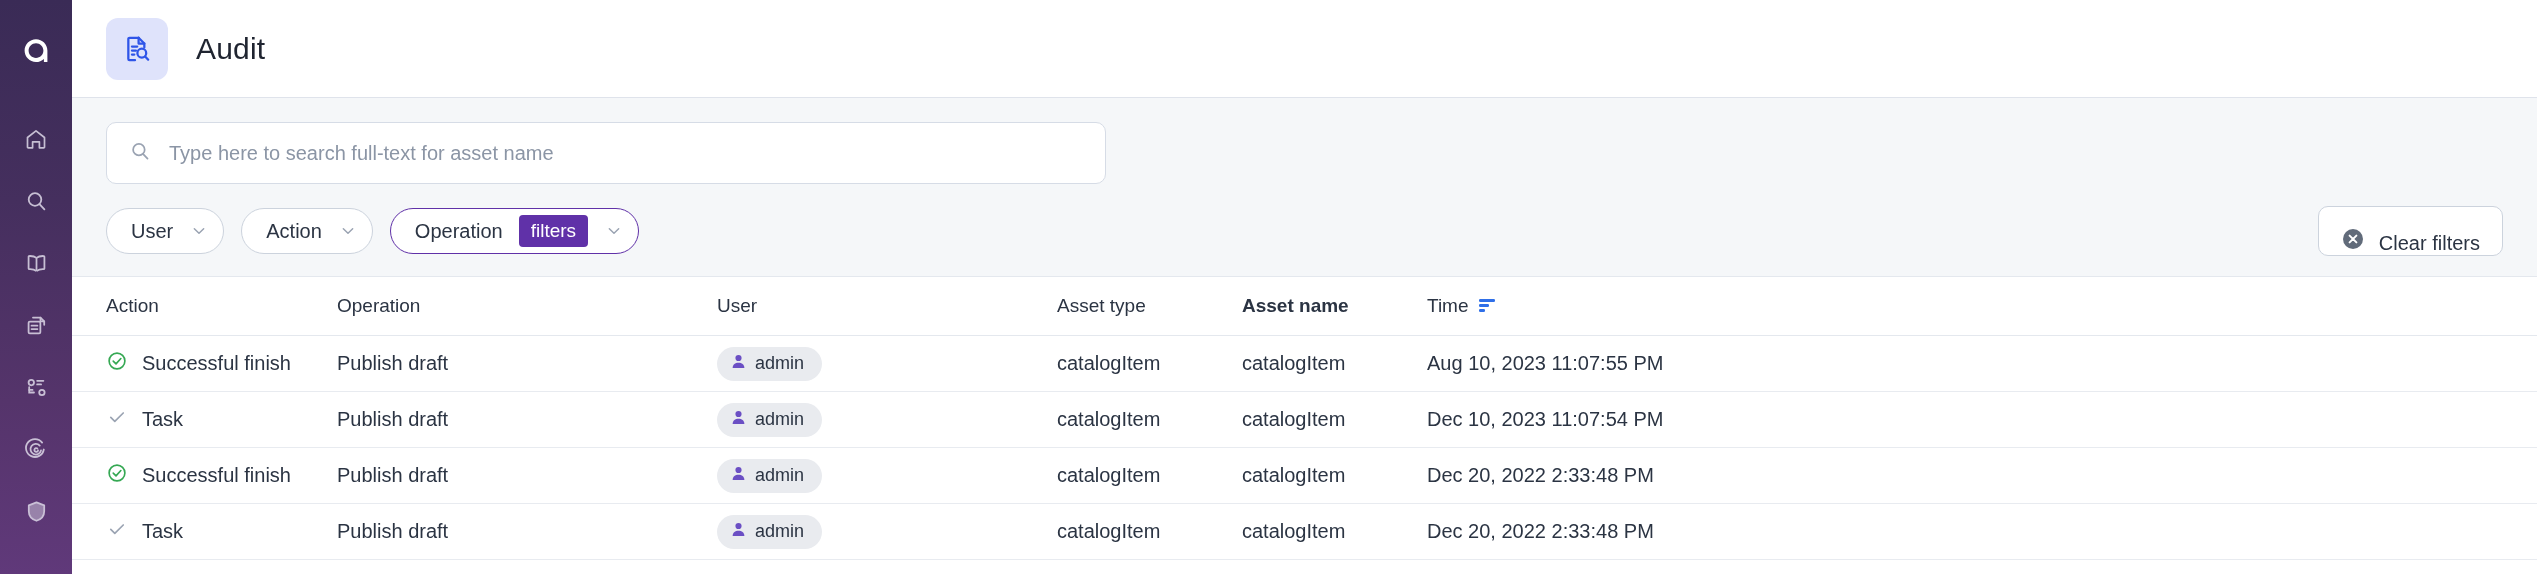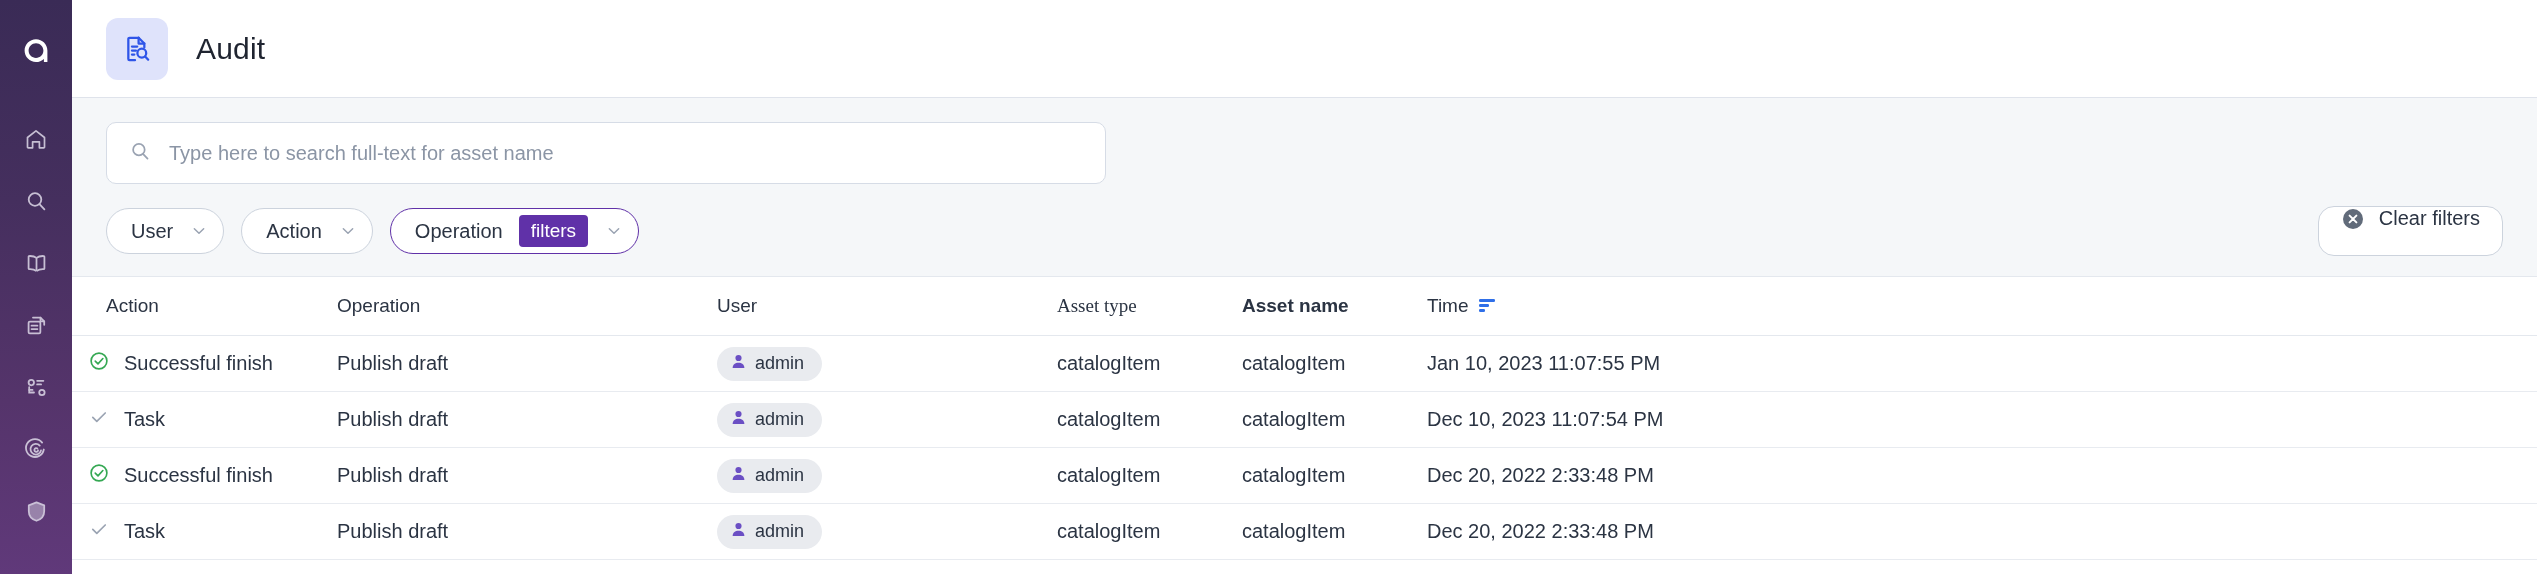--- a/index.html
+++ b/index.html
@@ -116,25 +116,25 @@
     font-size: 19px;
     border-radius: 4px;
     padding: 5px 12px;
     margin-left: 16px;
   }
   .chip-caret { margin-left: 18px; display: flex; align-items: center; }
 
   .clear-btn {
     margin-left: auto;
     height: 50px;
-    border-radius: 16px;
+    border-radius: 10px;
     border: 1px solid #ccd3dd;
     background: #ffffff;
     display: flex;
-    align-items: flex-start;
+    align-items: flex-end;
     padding: 0 22px;
     cursor: pointer;
     gap: 14px;
   }
   .clear-btn span.lbl { font-size: 20px; color: #2b3443; }
 
   
   .table-area { flex: 1; background: #ffffff; overflow: hidden; }
   table { width: 100%; border-collapse: collapse; table-layout: fixed; }
   thead th {
@@ -142,35 +142,35 @@
     font-size: 19px;
     font-weight: 400;
     color: #2b3443;
     padding: 18px 0 18px 0;
     border-bottom: 1px solid #e4e8ee;
     white-space: nowrap;
   }
   thead th.th-action    { width: 265px; padding-left: 34px; }
   thead th.th-operation { width: 380px; }
   thead th.th-user      { width: 340px; }
-  thead th.th-assettype { width: 185px; font-family: Liberation Serif, serif; }
+  thead th.th-assettype { width: 185px; }
   thead th.th-assetname { width: 185px; font-weight: bold; }
   thead th.th-time      { width: auto; }
   .th-inner { display: flex; align-items: center; gap: 10px; }
 
   tbody td {
     font-size: 20px;
     color: #2b3443;
     padding: 0;
     height: 56px;
     border-bottom: 1px solid #e8ebf0;
     vertical-align: middle;
     white-space: nowrap;
   }
-  tbody td.c-action { padding-left: 16px; }
+  tbody td.c-action { padding-left: 34px; }
   .action-cell { display: flex; align-items: center; gap: 14px; }
   .user-chip {
     display: inline-flex;
     align-items: center;
     gap: 7px;
     background: #e9ebef;
     border-radius: 18px;
     padding: 5px 18px 5px 12px;
   }
   .user-chip .uname { font-size: 18px; color: #2b3443; }
@@ -395,21 +395,21 @@
               <td><span>Publish draft</span></td>
               <td><span class="user-chip">
                   <span><svg width="19" height="19" viewBox="0 0 24 24">
                       <circle cx="12" cy="7.6" r="3.9" fill="#6b4fc4"></circle>
                       <path d="M4.6 20.2c0-4.1 3.3-6.5 7.4-6.5s7.4 2.4 7.4 6.5z" fill="#6b4fc4"></path>
                     </svg></span>
                   <span class="uname">admin</span>
                 </span></td>
               <td><span>catalogItem</span></td>
               <td><span>catalogItem</span></td>
-              <td><span>Jan 10, 2023 11:07:55 PM</span></td>
+              <td><span>Aug 10, 2023 11:07:55 PM</span></td>
             </tr>
             <tr>
               <td class="c-action">
                 <div class="action-cell">
                   <span><svg width="22" height="22" viewBox="0 0 24 24" fill="none" stroke="#9aa3b2" stroke-width="1.8" stroke-linecap="round" stroke-linejoin="round">
                       <polyline points="5.2,12.4 9.6,16.8 18.8,7.6"></polyline>
                     </svg></span>
                   <span>Task</span>
                 </div>
               </td>

